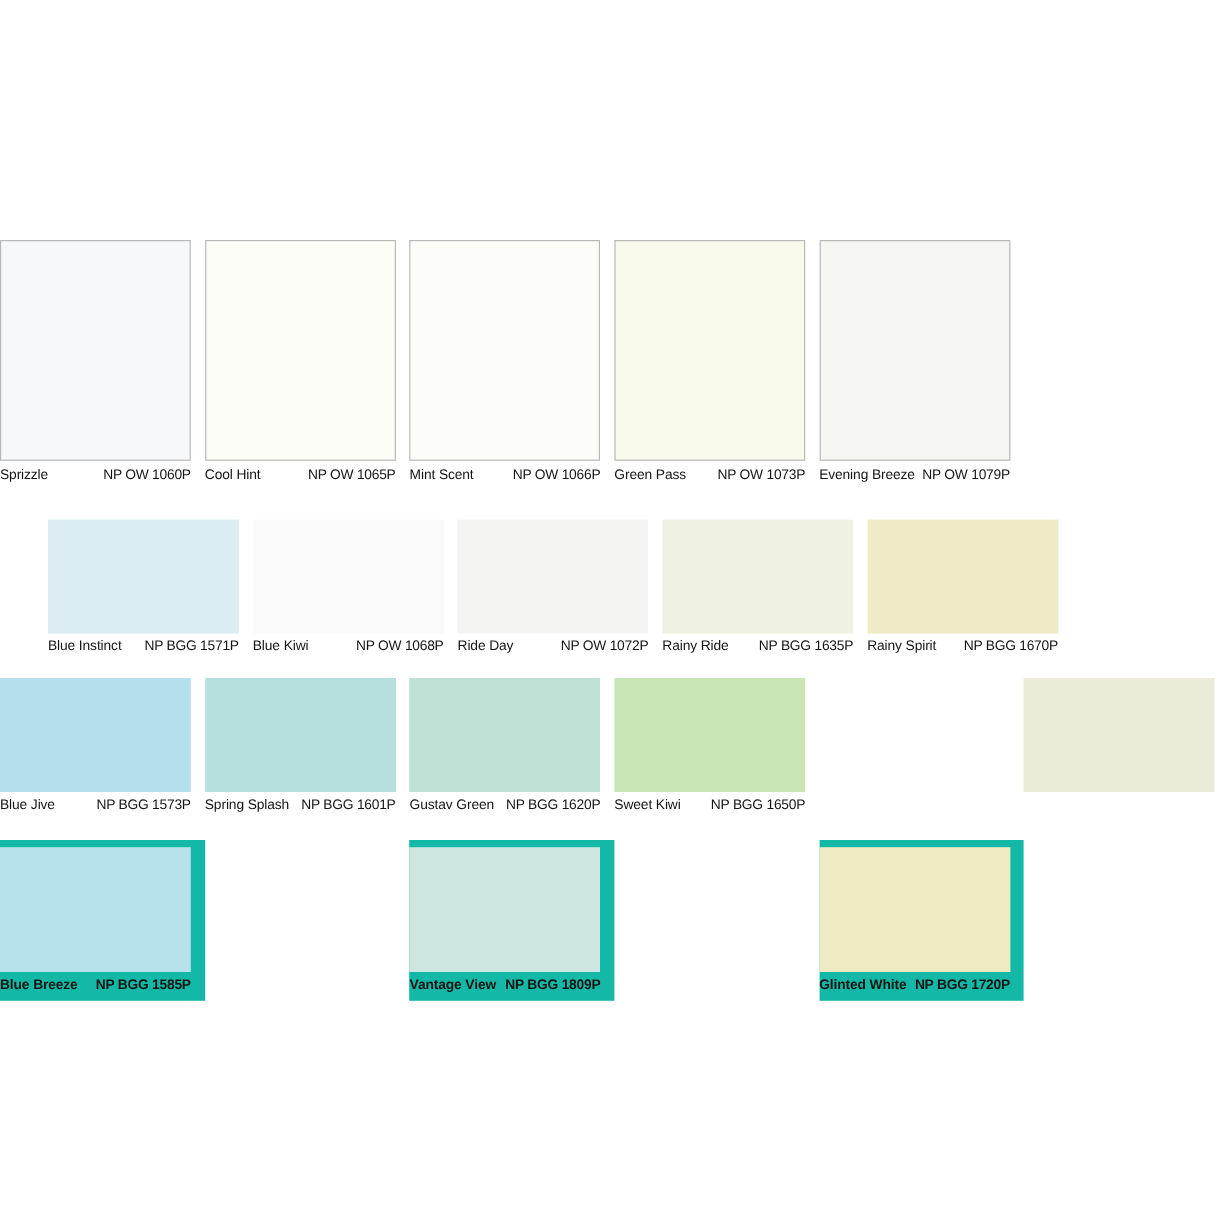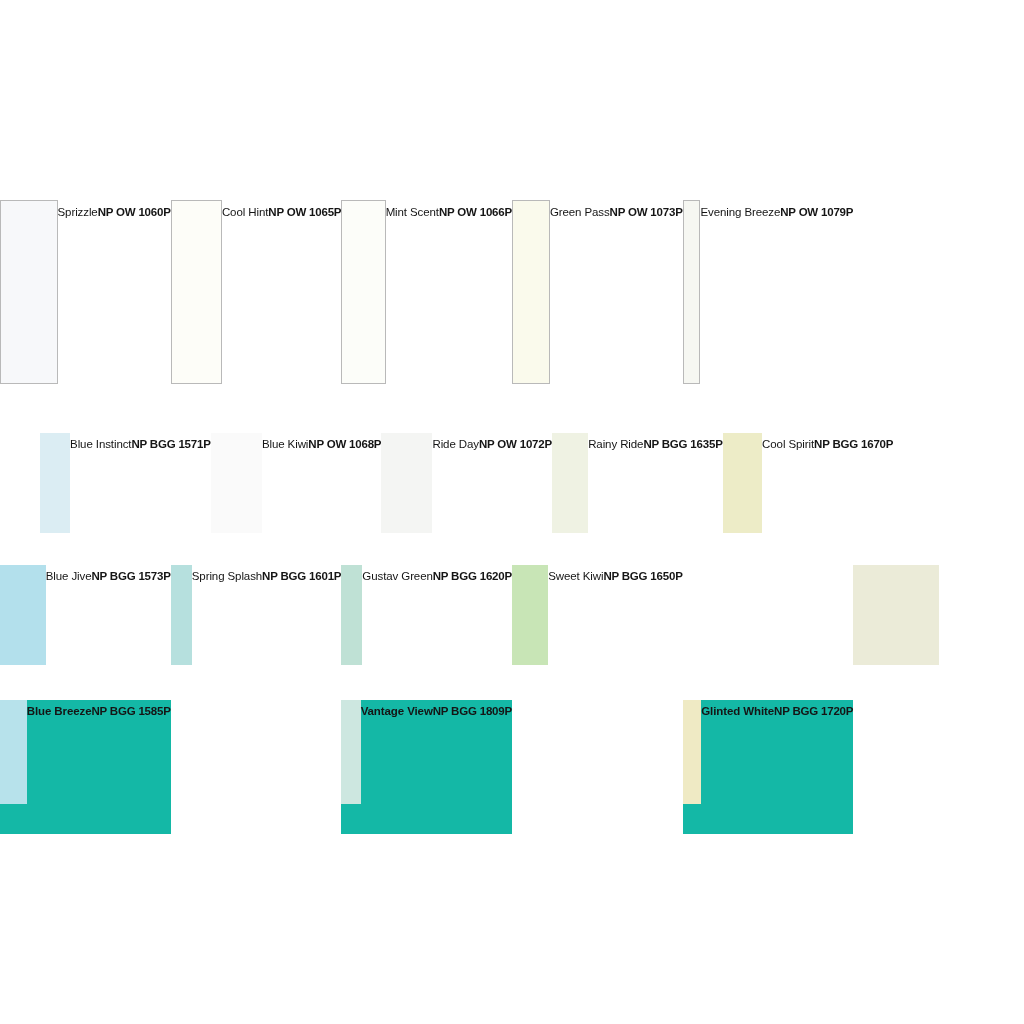--- a/index.html
+++ b/index.html
@@ -36,21 +36,21 @@
   .row-r2 { top: 565px;  height: 118px; }
   .row-r3 { top: 700px;  height: 134px; }
 
   
   .swatch-cell {
     position: relative;
     width: 170.6667px;
     height: 100%;
     box-sizing: border-box;
     display: flex;
-    flex-direction: row;
+    flex-direction: column;
     justify-content: flex-end;
   }
 
   .swatch-cell.is-empty .chip,
   .swatch-cell.is-empty .meta {
     visibility: hidden;
   }
 
   
   .swatch-cell.hl {
@@ -89,21 +89,21 @@
     letter-spacing: -0.1px;
     white-space: nowrap;
   }
 
   .row-r0 .meta { height: 26px; }
 
   .meta .name {
     font-weight: 400;
   }
   .meta .code {
-    font-weight: 700;
+    font-weight: 400;
     letter-spacing: -0.2px;
   }
   .row-r3 .meta .name,
   .row-r3 .meta .code {
     font-weight: 700;
   }
 
   .meta.is-blank .name,
   .meta.is-blank .code {
     visibility: hidden;
@@ -177,21 +177,21 @@
     <div class="swatch-cell">
       <div class="chip" style="background: rgb(239, 242, 227);"></div>
       <div class="meta">
         <span class="name">Rainy Ride</span>
         <span class="code">NP BGG 1635P</span>
       </div>
     </div>
     <div class="swatch-cell">
       <div class="chip" style="background: rgb(237, 236, 199);"></div>
       <div class="meta">
-        <span class="name">Cool Spirit</span>
+        <span class="name">Rainy Spirit</span>
         <span class="code">NP BGG 1670P</span>
       </div>
     </div>
   </div>
 
   <div class="swatch-row row-r2">
     <div class="swatch-cell">
       <div class="chip" style="background: rgb(179, 224, 236);"></div>
       <div class="meta">
         <span class="name">Blue Jive</span>

